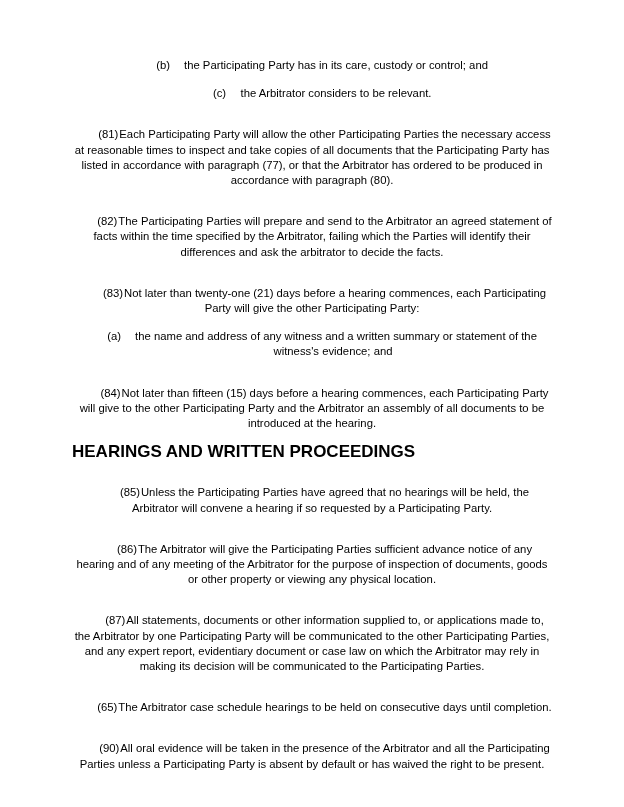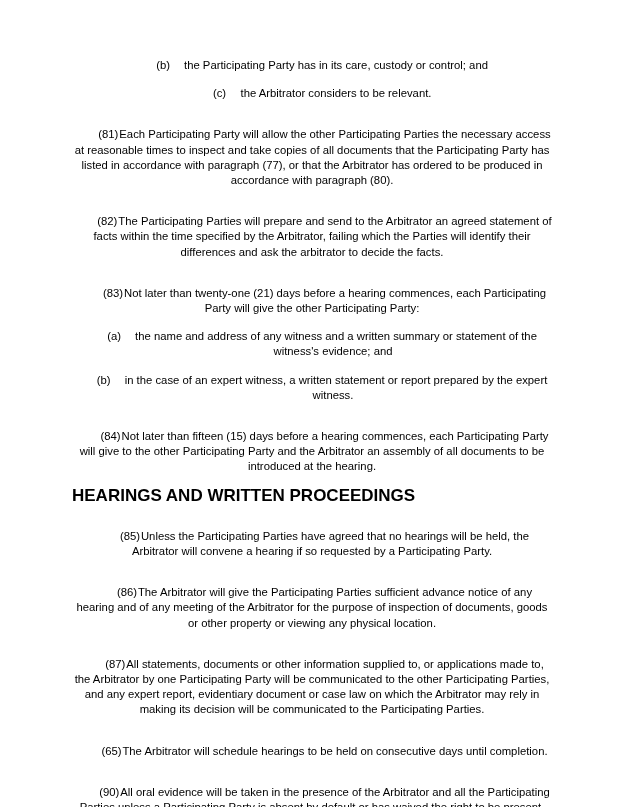--- a/index.html
+++ b/index.html
@@ -76,36 +76,33 @@
       </div>
       <div class="para num-wrap">
         <span class="hang"><span class="num-label">(82)</span><span>The Participating Parties will prepare and send to the Arbitrator an agreed statement of facts within the time specified by the Arbitrator, failing which the Parties will identify their differences and ask the arbitrator to decide the facts.</span></span>
       </div>
       <div class="para num-wrap">
         <span class="hang"><span class="num-label">(83)</span><span>Not later than twenty-one (21) days before a hearing commences, each Participating Party will give the other Participating Party:</span></span>
       </div>
       <div class="para sub-wrap">
         <span class="hang"><span class="sub-label">(a)</span><span>the name and address of any witness and a written summary or statement of the witness's evidence; and</span></span>
       </div>
-      <div class="para sub-wrap">
-        <span class="hang"><span class="sub-label">(b)</span><span>in the case of an expert witness, a written statement or report prepared by the expert witness.</span></span>
-      </div>
       <div class="para num-wrap">
         <span class="hang"><span class="num-label">(84)</span><span>Not later than fifteen (15) days before a hearing commences, each Participating Party will give to the other Participating Party and the Arbitrator an assembly of all documents to be introduced at the hearing.</span></span>
       </div>
       <div class="heading">HEARINGS AND WRITTEN PROCEEDINGS</div>
       <div class="para num-wrap">
         <span class="hang"><span class="num-label">(85)</span><span>Unless the Participating Parties have agreed that no hearings will be held, the Arbitrator will convene a hearing if so requested by a Participating Party.</span></span>
       </div>
       <div class="para num-wrap">
         <span class="hang"><span class="num-label">(86)</span><span>The Arbitrator will give the Participating Parties sufficient advance notice of any hearing and of any meeting of the Arbitrator for the purpose of inspection of documents, goods or other property or viewing any physical location.</span></span>
       </div>
       <div class="para num-wrap">
         <span class="hang"><span class="num-label">(87)</span><span>All statements, documents or other information supplied to, or applications made to, the Arbitrator by one Participating Party will be communicated to the other Participating Parties, and any expert report, evidentiary document or case law on which the Arbitrator may rely in making its decision will be communicated to the Participating Parties.</span></span>
       </div>
       <div class="para num-wrap">
-        <span class="hang"><span class="num-label">(65)</span><span>The Arbitrator will schedule hearings to be held on consecutive days until completion.</span></span>
+        <span class="hang"><span class="num-label">(65)</span><span>The Arbitrator case schedule hearings to be held on consecutive days until completion.</span></span>
       </div>
       <div class="para num-wrap">
         <span class="hang"><span class="num-label">(90)</span><span>All oral evidence will be taken in the presence of the Arbitrator and all the Participating Parties unless a Participating Party is absent by default or has waived the right to be present.</span></span>
       </div>
     </div>
 </div>
 
 </body></html>

